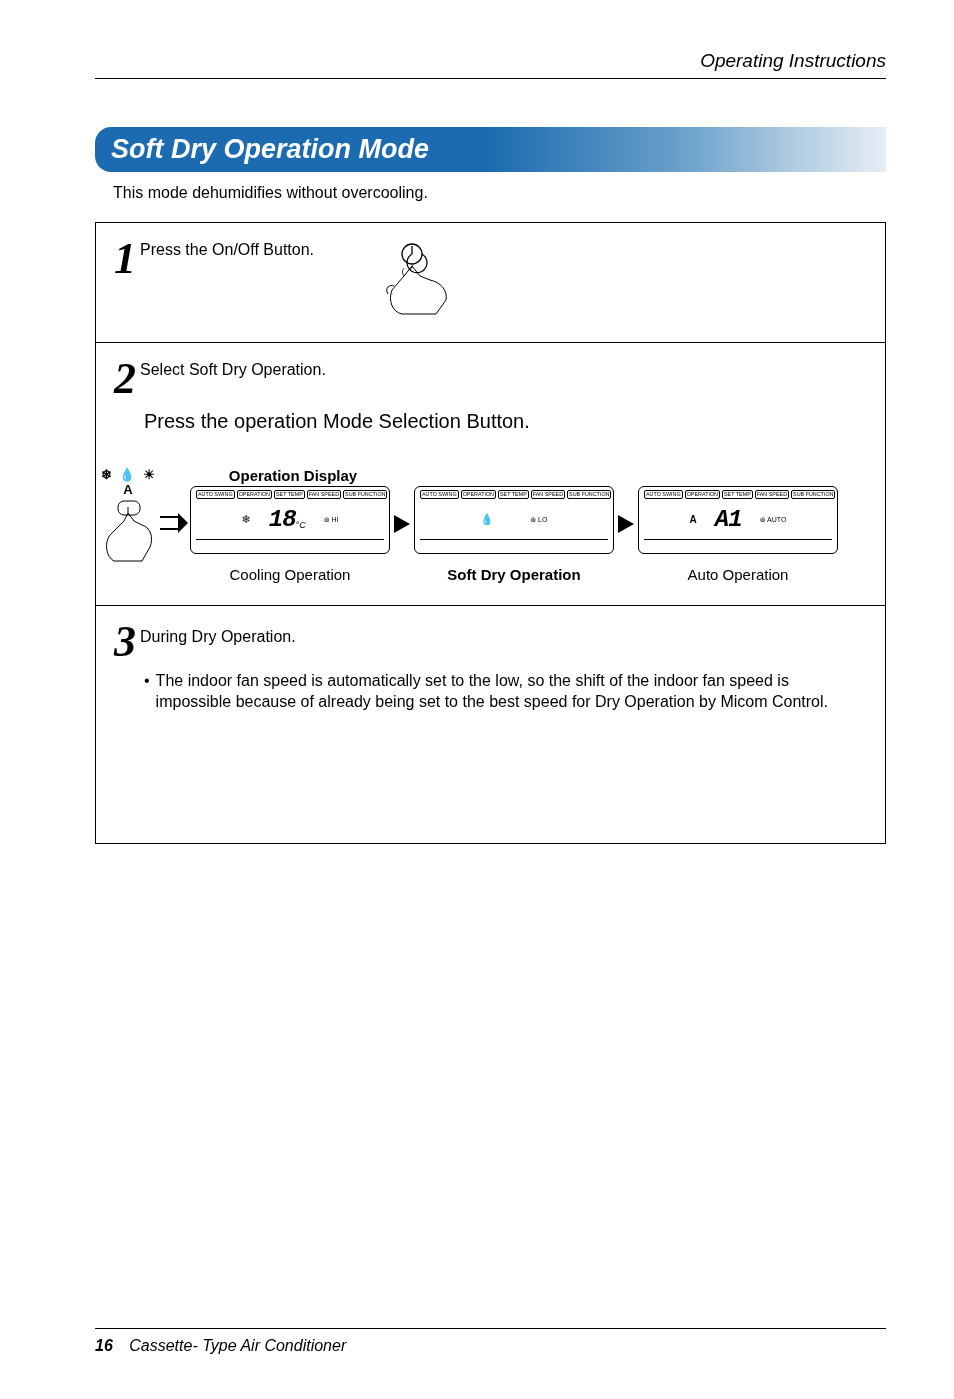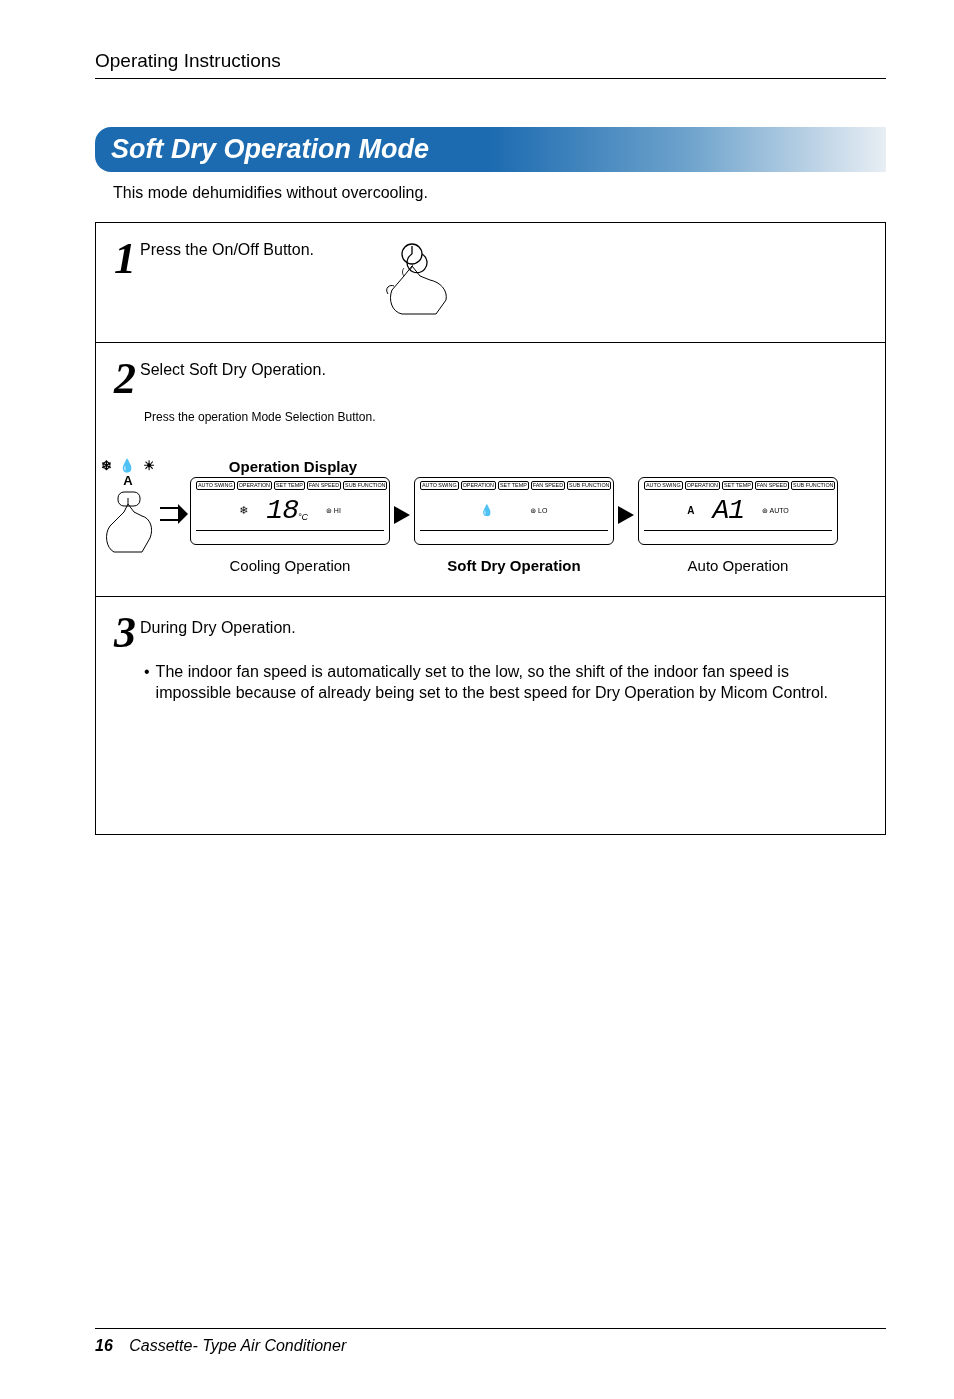--- a/index.html
+++ b/index.html
@@ -6,24 +6,26 @@
   body {
     background: #fff;
     font-family: Arial, Helvetica, sans-serif;
     color: #000;
     width: 954px;
     height: 1399px;
     position: relative;
     padding: 50px 68px 40px 95px;
   }
   .header-line {
+    font-style: italic;
     font-size: 19px;
     padding-bottom: 6px;
     border-bottom: 1.5px solid #000;
     margin-bottom: 48px;
+    text-align: right;
   }
   .title-bar {
     background: linear-gradient(to right, #1C6BB0 0%, #1C6BB0 50%, #6ea3cc 75%, #e8eef4 100%);
     color: #fff;
     font-weight: bold;
     font-style: italic;
     font-size: 27px;
     padding: 7px 8px 7px 16px;
     border-radius: 16px 0 0 16px;
     margin-bottom: 12px;
@@ -53,21 +55,21 @@
     font-size: 44px;
     line-height: 0.8;
     margin-top: 4px;
   }
   .step-title {
     font-size: 16px;
     margin-top: 4px;
   }
   .step-body {
     margin-left: 30px;
-    font-size: 12px;
+    font-size: 20px;
   }
   .step-body p { margin-top: 14px; }
   
   .power-group {
     margin-left: 260px;
     margin-top: -34px;
   }
   .hand-svg { display:block; }
   
   .disp-row {
@@ -118,22 +120,22 @@
   .lcd-mid {
     display: flex;
     align-items: center;
     justify-content: center;
     gap: 18px;
     margin-top: 4px;
     height: 34px;
   }
   .seg {
     font-family: 'Courier New', monospace;
-    font-weight: normal;
-    font-size: 28px;
+    font-weight: bold;
+    font-size: 24px;
     letter-spacing: -1px;
     font-style: italic;
   }
   .seg-sub { font-size: 9px; vertical-align: sub; font-style: italic; }
   .lcd-small-icon { font-size: 11px; }
   .lcd-fan { font-size: 7px; }
   .lcd-rule {
     border-top: 0.8px solid #000;
     margin-top: 2px;
   }

